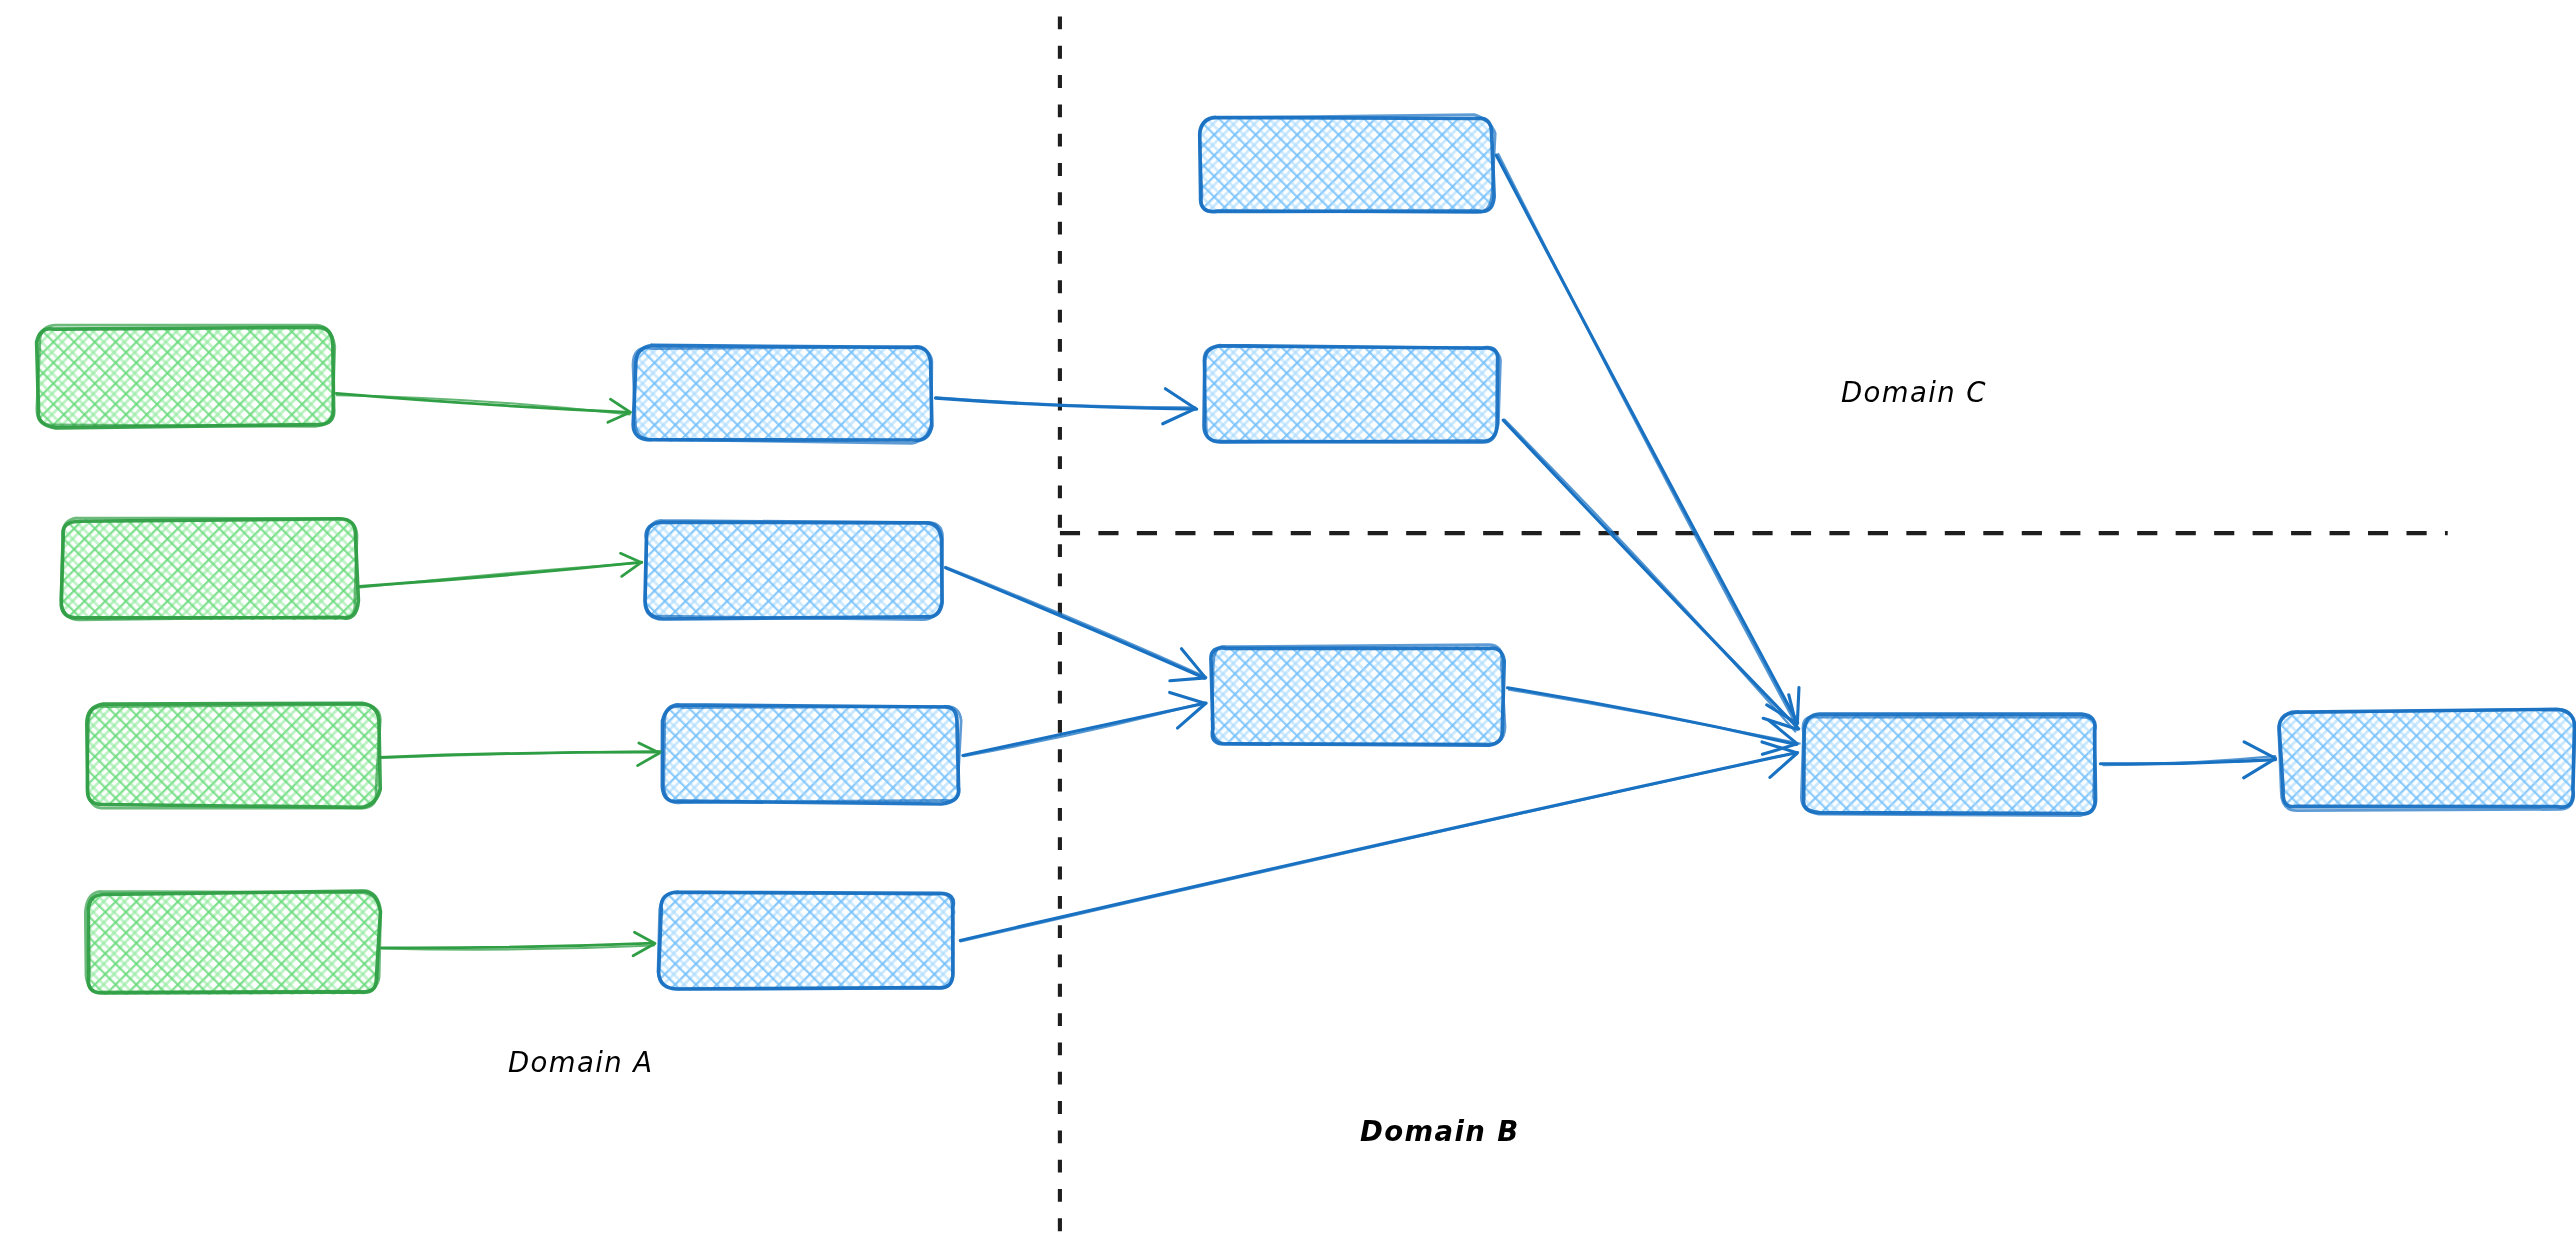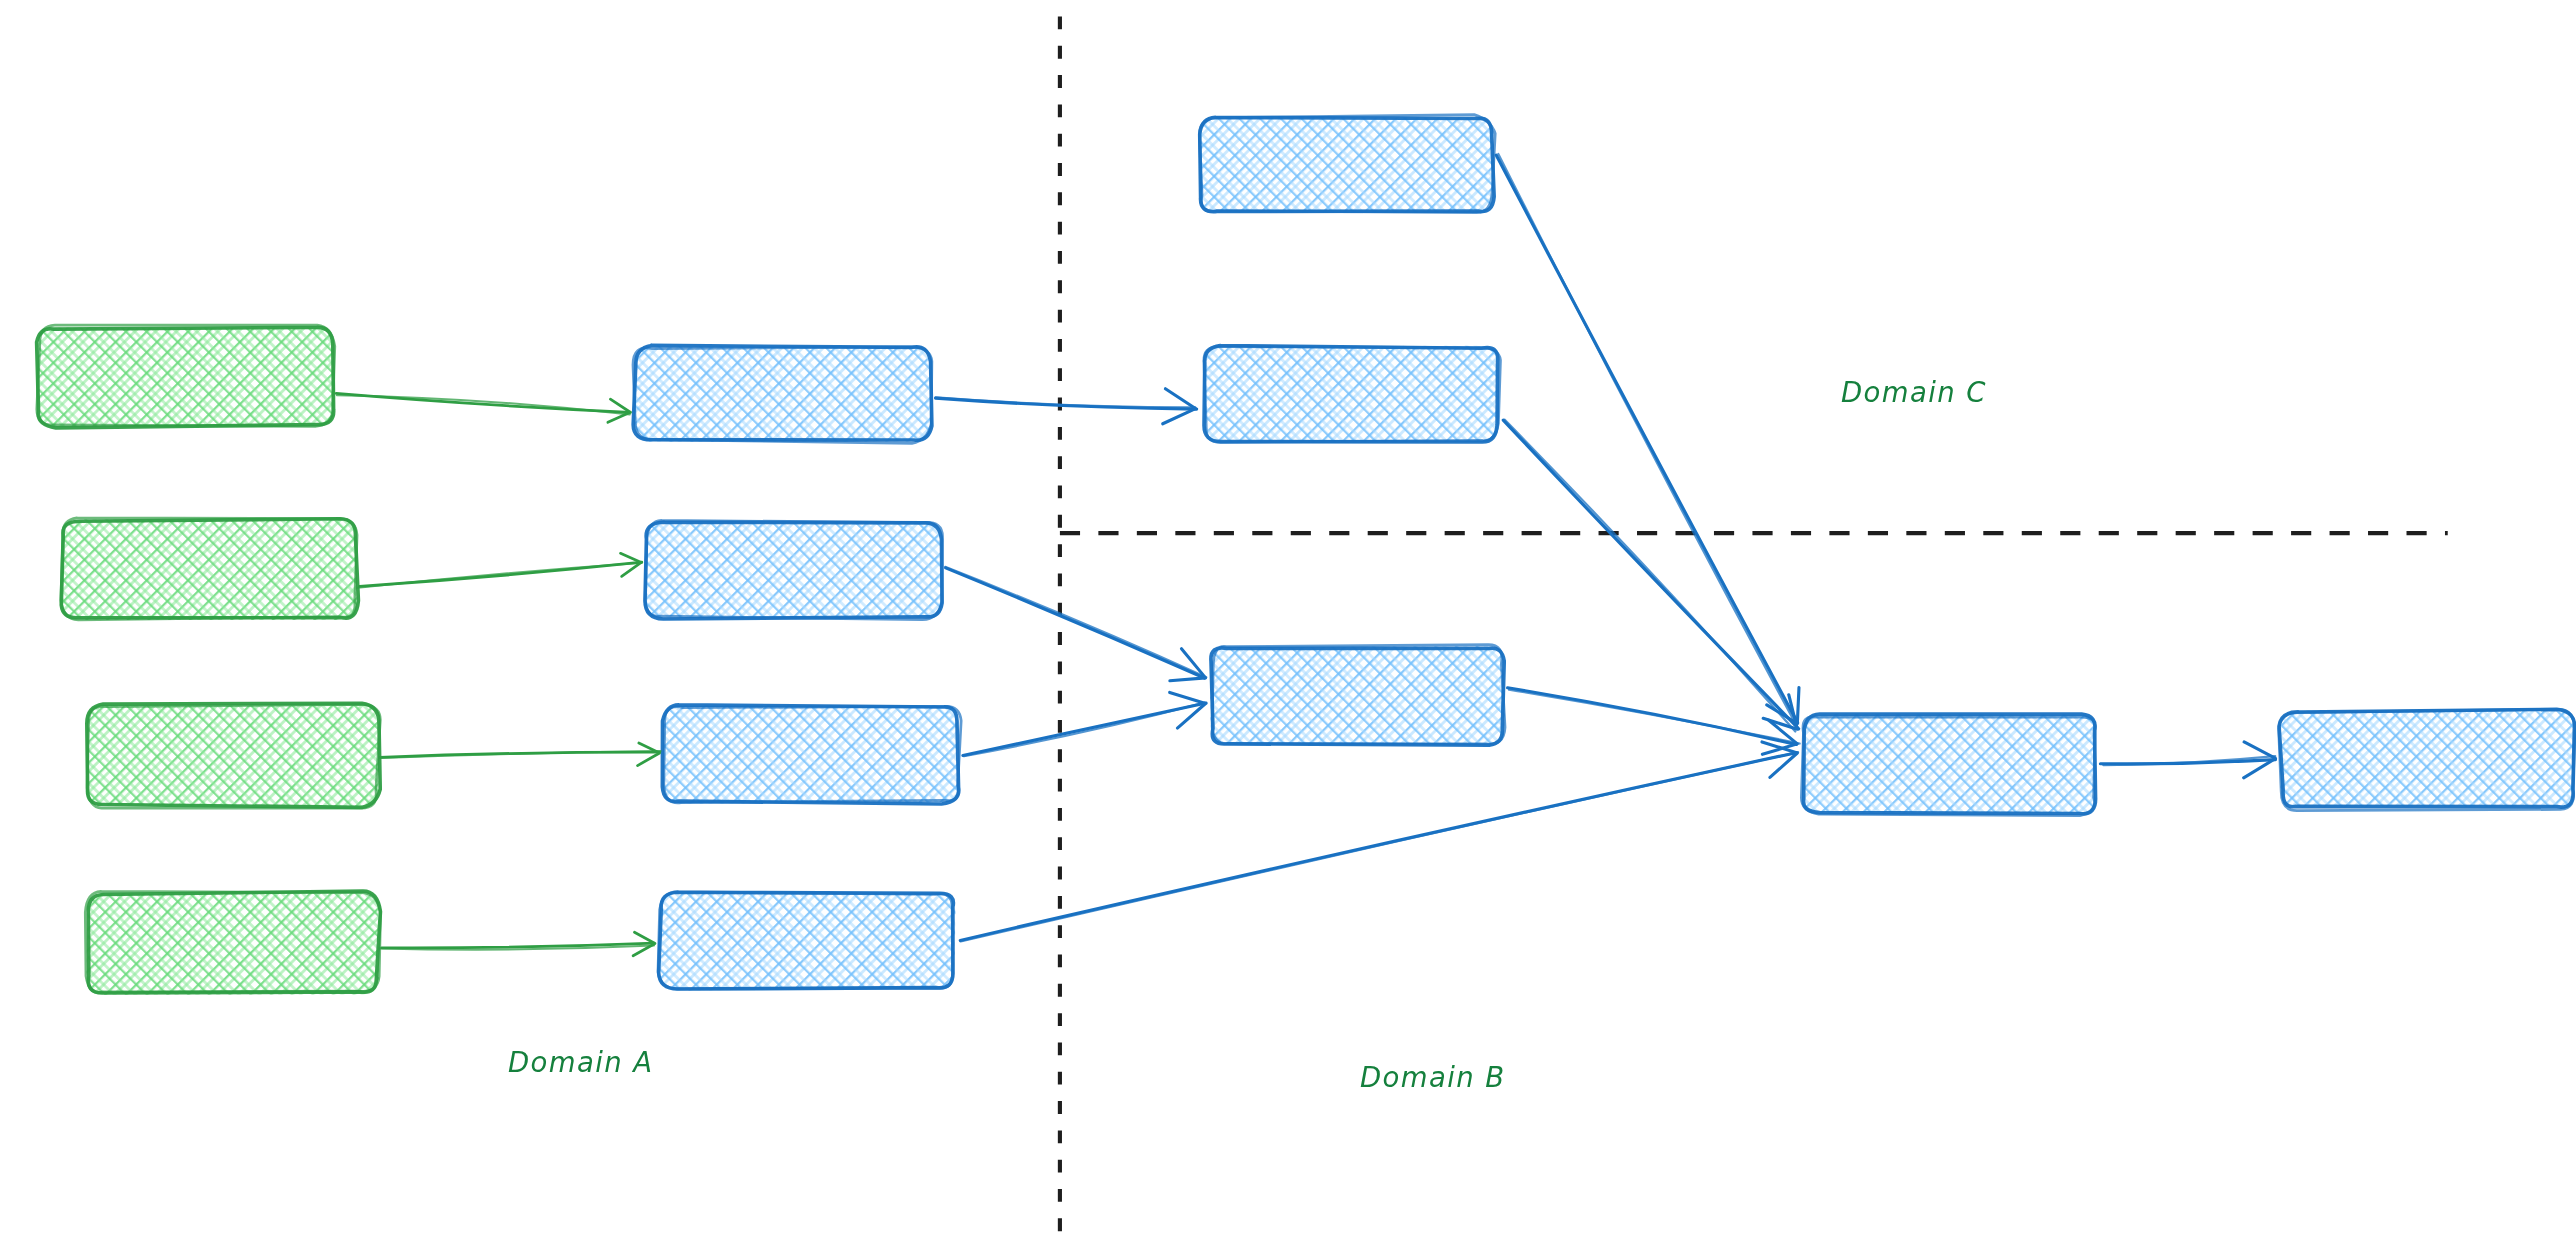--- a/index.html
+++ b/index.html
@@ -1,21 +1,21 @@
 <!DOCTYPE html>
 <html style="font-size:14.7px"><head>
 <meta charset="utf-8">
 <style>
   html,body{margin:0;padding:0;background:#fff;}
   body{width:2576px;height:1255px;overflow:hidden;
        font-family:"DejaVu Sans",sans-serif;}
   #stage{position:relative;width:2576px;height:1255px;background:#ffffff;}
   #canvas{position:absolute;left:0;top:0;width:2576px;height:1255px;}
   .dom-label{position:absolute;font-family:"DejaVu Sans",sans-serif;
-             font-size:27.5px;color:#15803d;letter-spacing:1.4px;
+             font-size:27.5px;color:#000000;letter-spacing:1.4px;
              font-style:italic;font-weight:400;white-space:nowrap;}
 </style>
 </head>
 <body>
 
 <div id="stage">
   <svg id="canvas" viewBox="0 0 2812 1370">
     <defs>
       <pattern id="hatch-green" width="16" height="16" patternUnits="userSpaceOnUse" patternTransform="rotate(45)">
         <rect width="16" height="16" fill="#ffffff"></rect>
@@ -182,17 +182,17 @@
         </g>
         <g>
           <path d="M 2292.855509567473 833.7156003004478 Q 2388.090060808086 834.7008625070102 2483.9947380073345 829.2549766553822" fill="none" stroke="#1971c2" stroke-width="3.4" stroke-linecap="round"></path>
           <path d="M 2296.126503279026 835.3188185710081 Q 2394.1982209266157 834.1190114072147 2483.682943249812 825.4641348839104" fill="none" stroke="#1971c2" stroke-width="2.448" stroke-linecap="round" stroke-opacity="0.75"></path>
           <path d="M 2449.2302029546086 849.0889194301175 L 2484 828 L 2449.758839020256 809.9789748870814" fill="none" stroke="#1971c2" stroke-width="3.4" stroke-linecap="round" stroke-linejoin="round"></path>
         </g>
       </g>
   </svg>
   <div id="labels-layer">
       <div class="dom-label" style="left: 508px; top: 1046px;">Domain A</div>
-      <div class="dom-label" style="left: 1360px; top: 1061px;">Domain B</div>
+      <div class="dom-label" style="left: 1360px; top: 1115px; font-weight: bold;">Domain B</div>
       <div class="dom-label" style="left: 1841px; top: 376px;">Domain C</div>
     </div>
 </div>
 
 
 </body></html>

